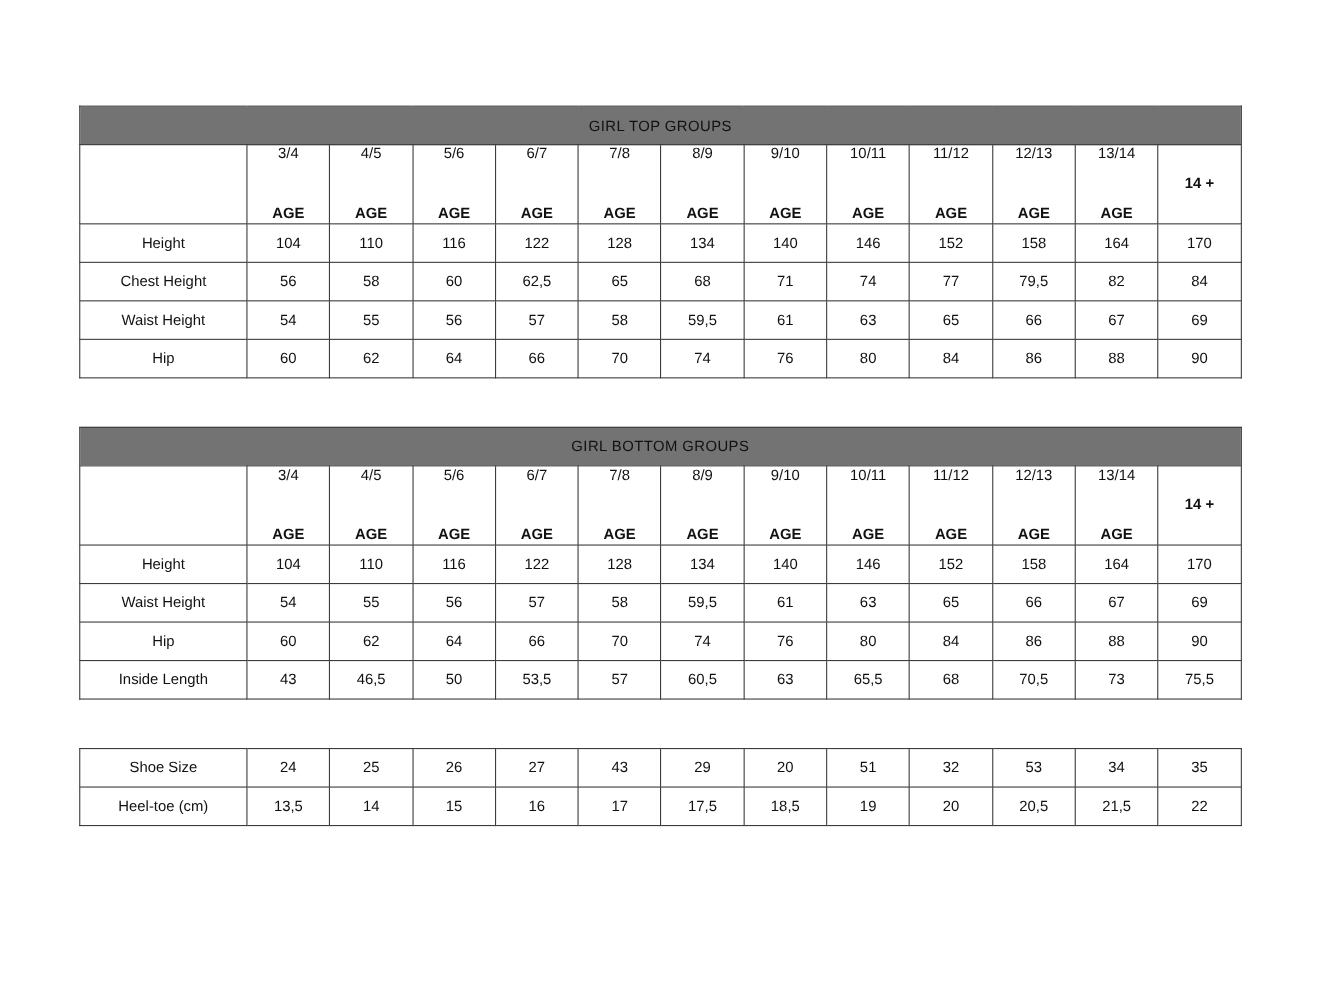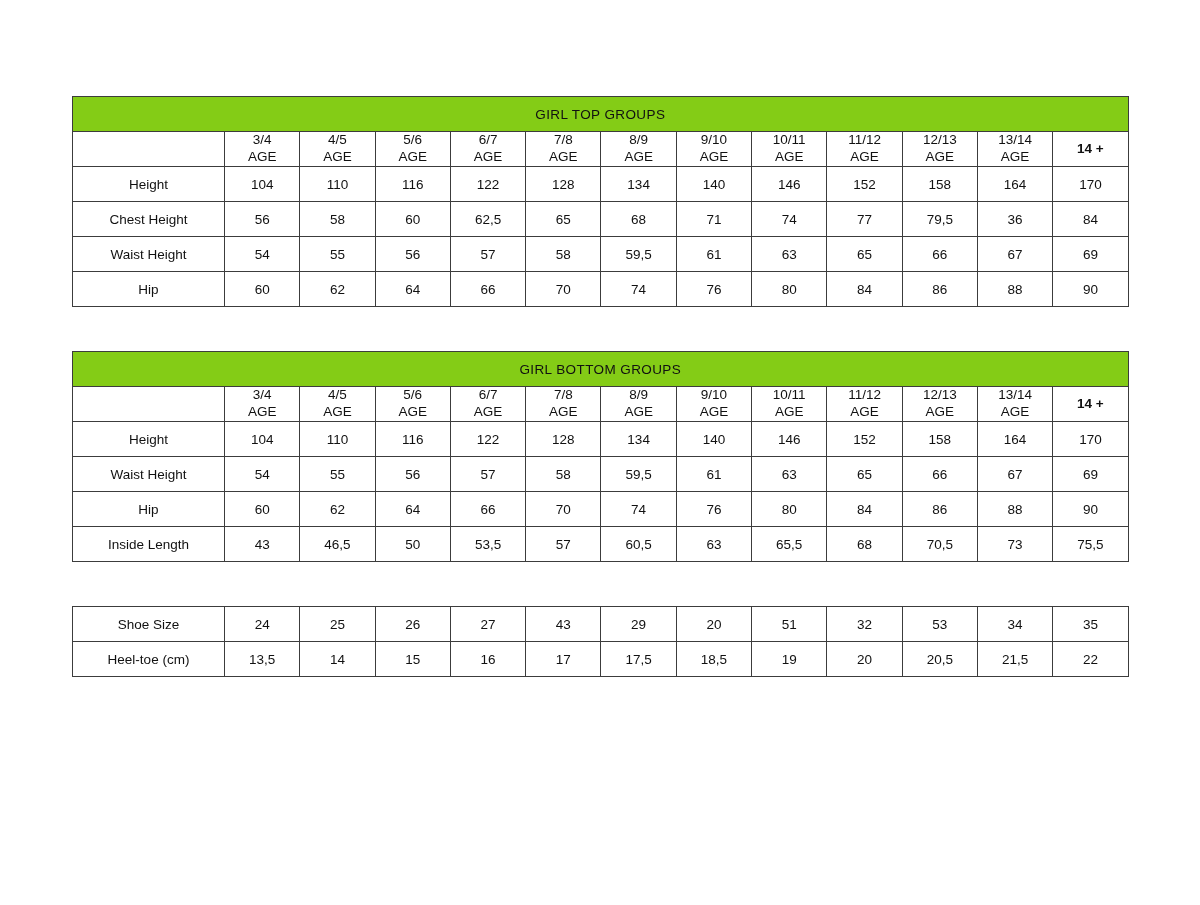--- a/index.html
+++ b/index.html
@@ -34,39 +34,40 @@
     border: 1px solid #3c3c3c;
     padding: 0;
     text-align: center;
     vertical-align: middle;
     font-size: 13.5px;
     font-weight: normal;
     color: #111111;
     height: 34px;
   }
   .title-cell {
-    background: #84cc16;
+    background: #737373;
     font-weight: bold;
     font-size: 19px;
     letter-spacing: 0.4px;
     height: 48px;
     margin-top: 36px;
   }
   .corner-cell {
     background: #ffffff;
   }
   .age-head {
     font-weight: bold;
     font-size: 14px;
     line-height: 1.25;
     height: 54px;
   }
   .age-head .age-word {
     display: block;
-    font-weight: normal;
+    font-weight: bold;
+    margin-top: 37px;
   }
   .age-head.plus {
     font-weight: bold;
   }
   .row-label {
     text-align: left;
     padding-left: 12px;
     font-weight: bold;
     font-size: 13.5px;
     margin-left: 44px;
@@ -185,21 +186,21 @@
         <td>56</td>
         <td>58</td>
         <td>60</td>
         <td>62,5</td>
         <td>65</td>
         <td>68</td>
         <td>71</td>
         <td>74</td>
         <td>77</td>
         <td>79,5</td>
-        <td>36</td>
+        <td>82</td>
         <td>84</td>
       </tr>
       <tr>
         <td class="row-label">Waist Height</td>
         <td>54</td>
         <td>55</td>
         <td>56</td>
         <td>57</td>
         <td>58</td>
         <td>59,5</td>

